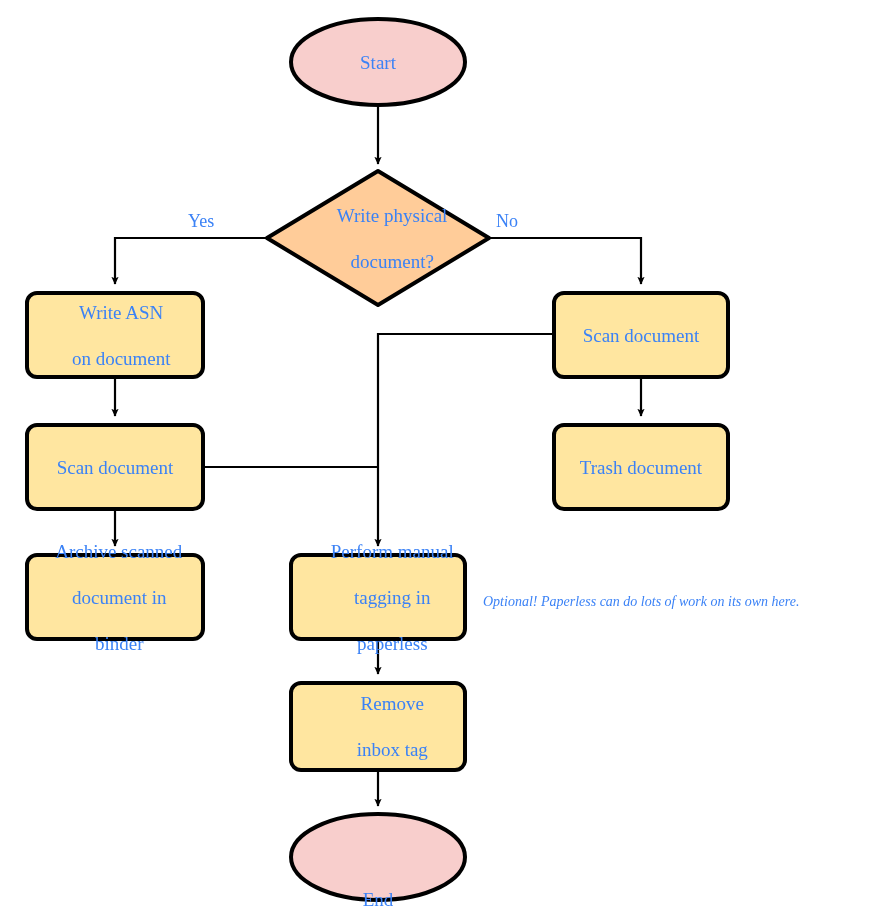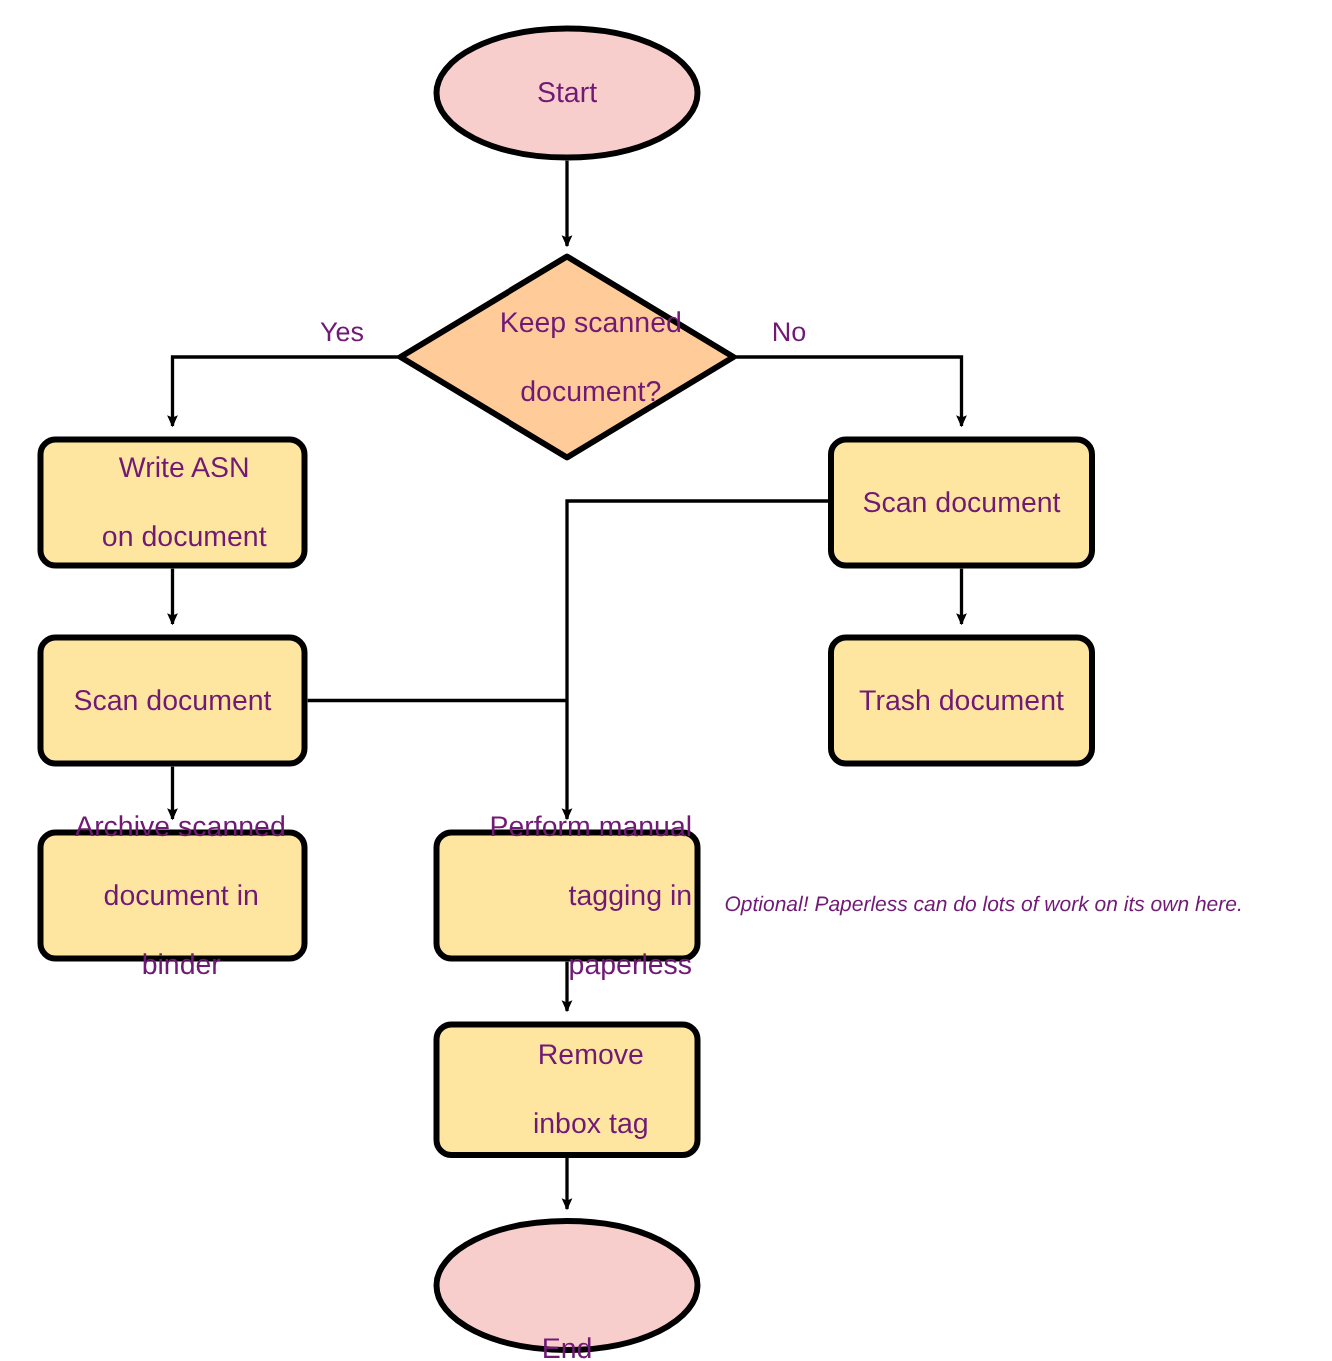--- a/index.html
+++ b/index.html
@@ -26,54 +26,53 @@
     top: 0;
     width: 888px;
     height: 907px;
     display: block;
   }
   .node-label,
   .edge-label,
   .note-text {
     position: absolute;
     margin: 0;
-    color: #701a75;
-    font-family: Liberation Sans, sans-serif;
+    color: #3b82f6;
+    font-family: Liberation Serif, serif;
     pointer-events: none;
     white-space: pre;
   }
   .node-label {
     display: flex;
     align-items: center;
     justify-content: center;
     text-align: center;
     font-size: 19px;
     line-height: 23px;
   }
   .edge-label {
     font-size: 18px;
     line-height: 20px;
-    text-align: center;
   }
   .note-text {
     font-size: 14px;
     line-height: 24px;
     font-style: italic;
     text-align: left;
     white-space: normal;
   }
   
   .n-start   { left: 289px; top: 18px;  width: 178px; height: 88px; }
   .n-decide  { left: 288px; top: 194px; width: 180px; height: 88px; }
   .n-write   { left: 25px;  top: 291px; width: 164px; height: 88px; }
   .n-scanL   { left: 25px;  top: 423px; width: 180px; height: 88px; }
   .n-archive { left: 25px;  top: 553px; width: 160px; height: 88px; }
   .n-scanR   { left: 552px; top: 291px; width: 178px; height: 88px; }
   .n-trash   { left: 552px; top: 423px; width: 178px; height: 88px; }
-  .n-tag     { left: 289px; top: 553px; width: 178px; height: 88px; text-align: right; }
+  .n-tag     { left: 289px; top: 553px; width: 178px; height: 88px; }
   .n-inbox   { left: 289px; top: 681px; width: 178px; height: 91px; }
   .n-end     { left: 289px; top: 855px; width: 178px; height: 88px; }
   .l-yes     { left: 188px; top: 211px; width: 80px; }
   .l-no      { left: 496px; top: 211px; width: 60px; }
   .note-1    { left: 483px; top: 590px; width: 400px; }
 </style>
 </head>
 <body>
 
 <div id="flow-root">
@@ -131,21 +130,21 @@
       <ellipse cx="378" cy="857" rx="87" ry="43" fill="#f8cecc"></ellipse>
     </g>
   </svg>
 
   <div class="node-label n-start">
     <span>Start</span>
   </div>
 
   <div class="node-label n-decide">
     <span>
-      <span>Keep scanned</span><br>
+      <span>Write physical</span><br>
       <span>document?</span>
     </span>
   </div>
 
   <div class="node-label n-write">
     <span>
       <span>Write ASN</span><br>
       <span>on document</span>
     </span>
   </div>

